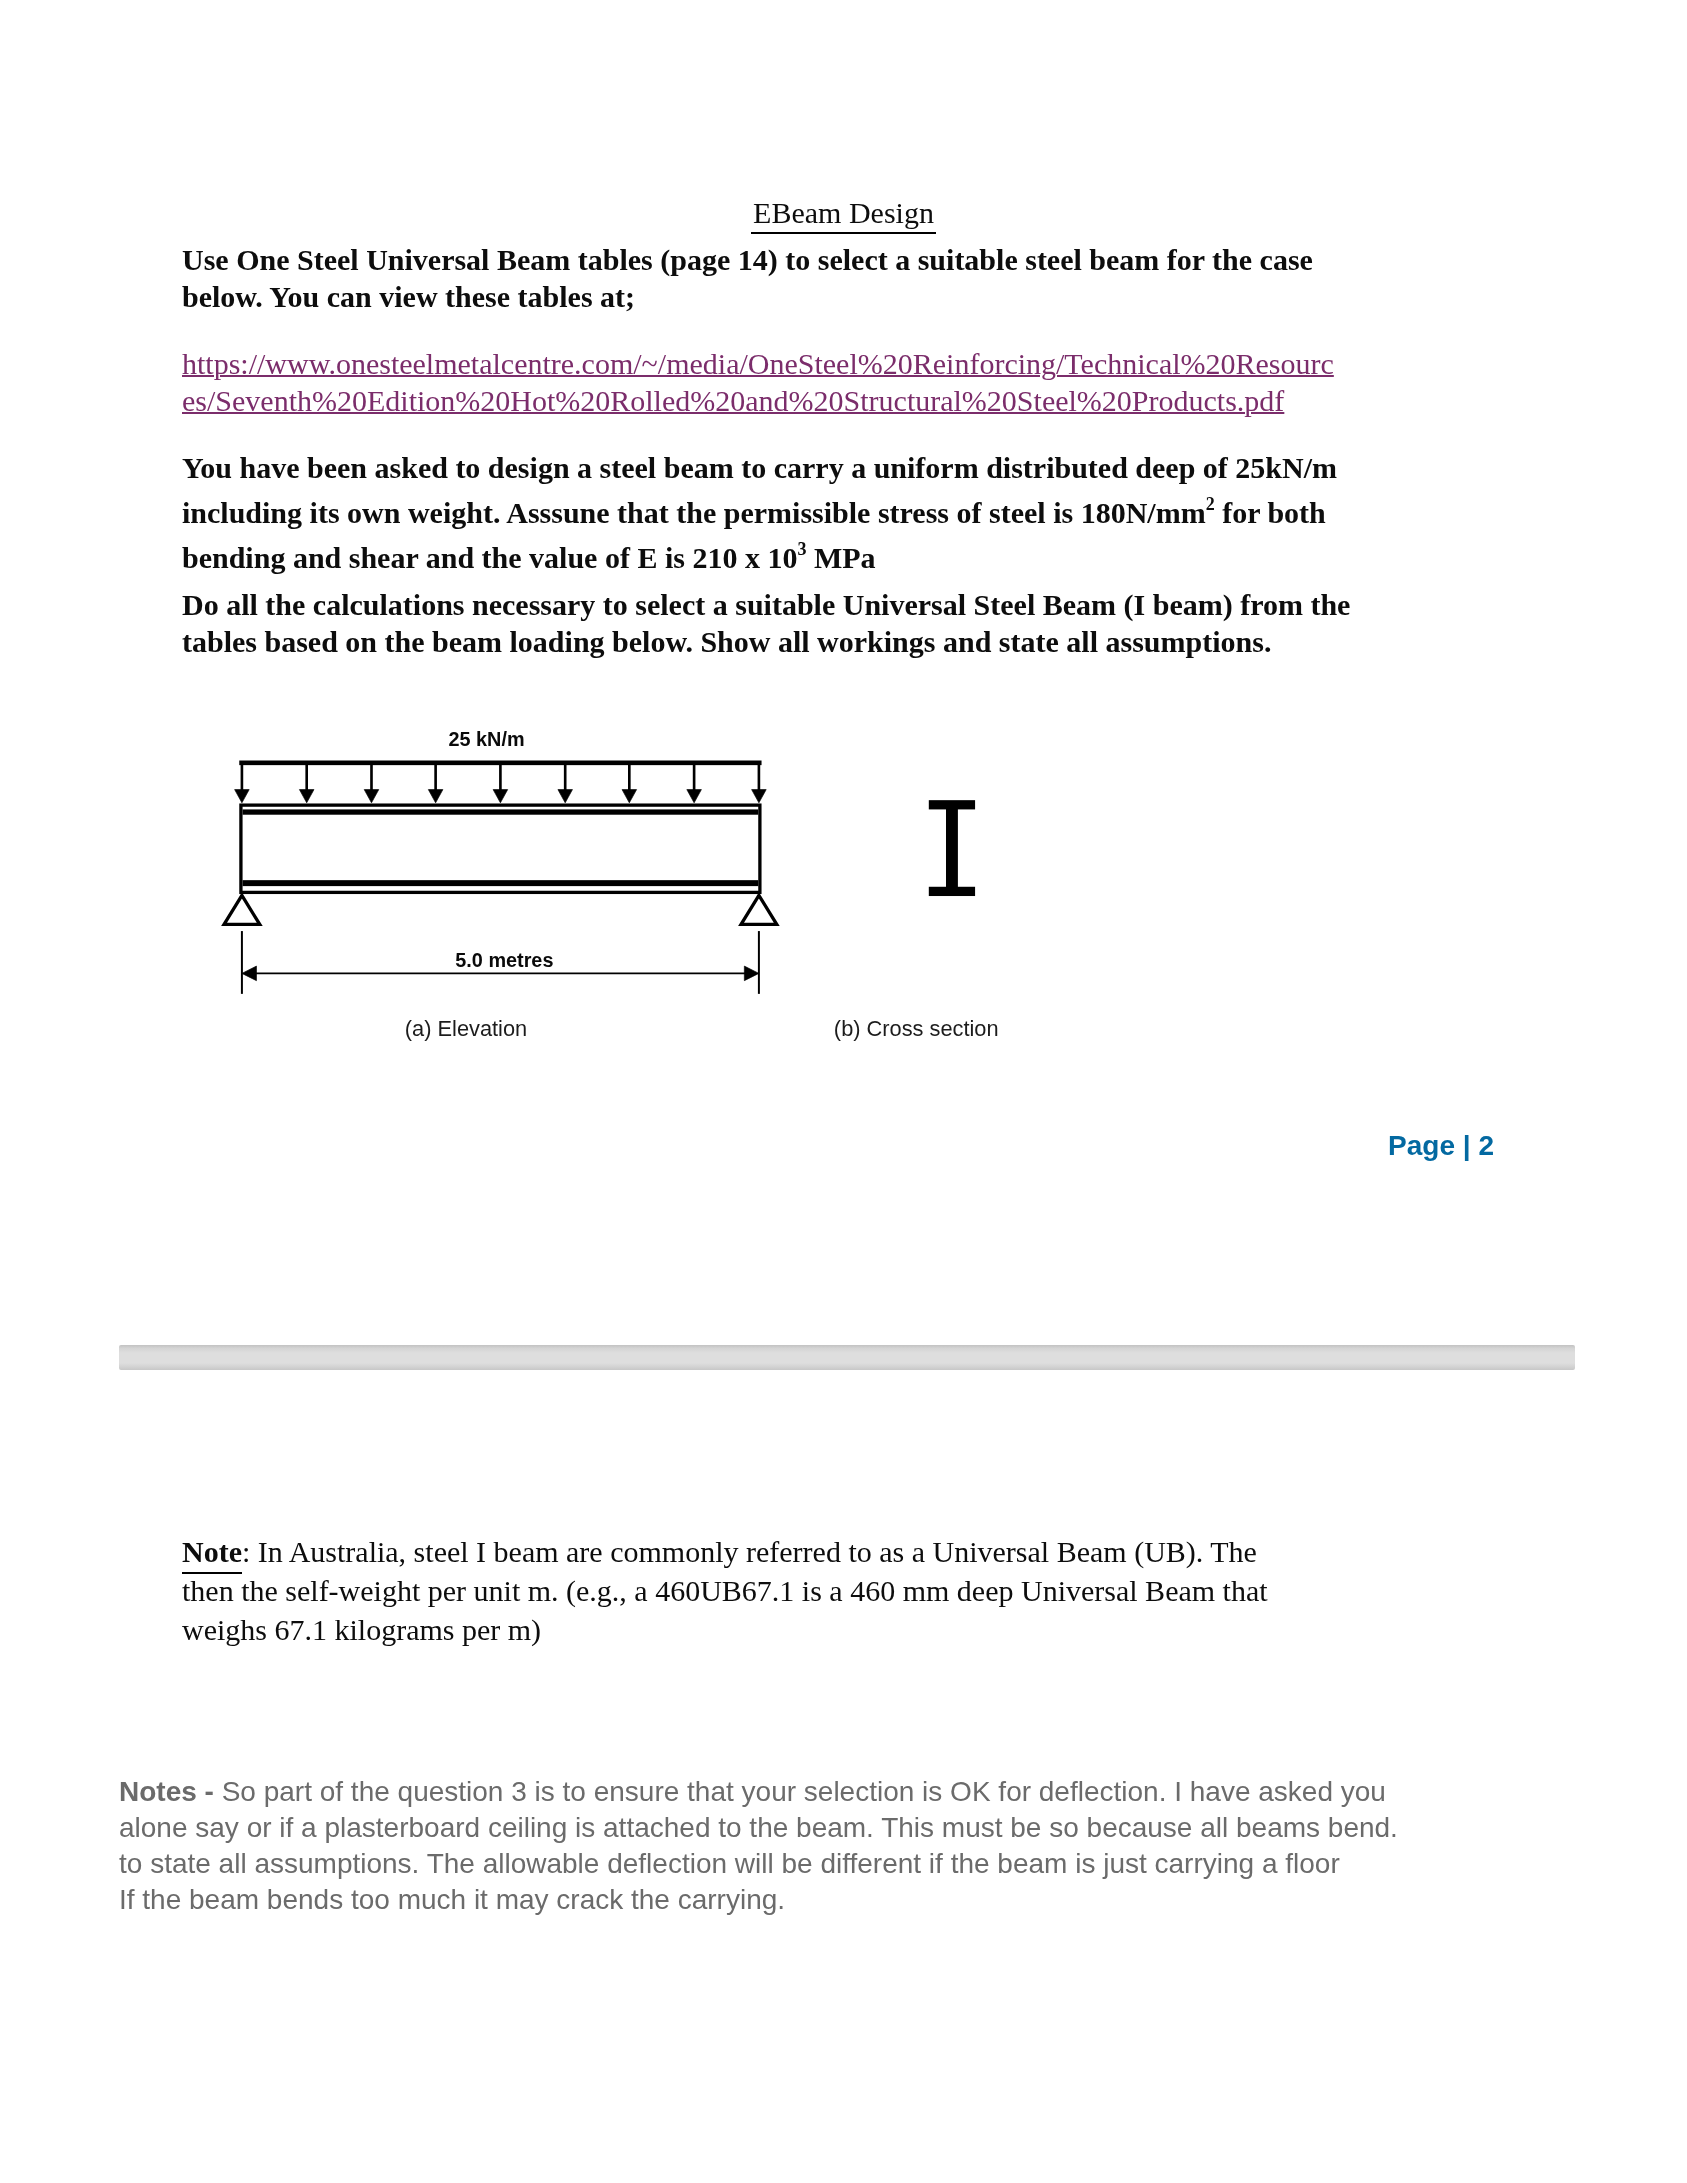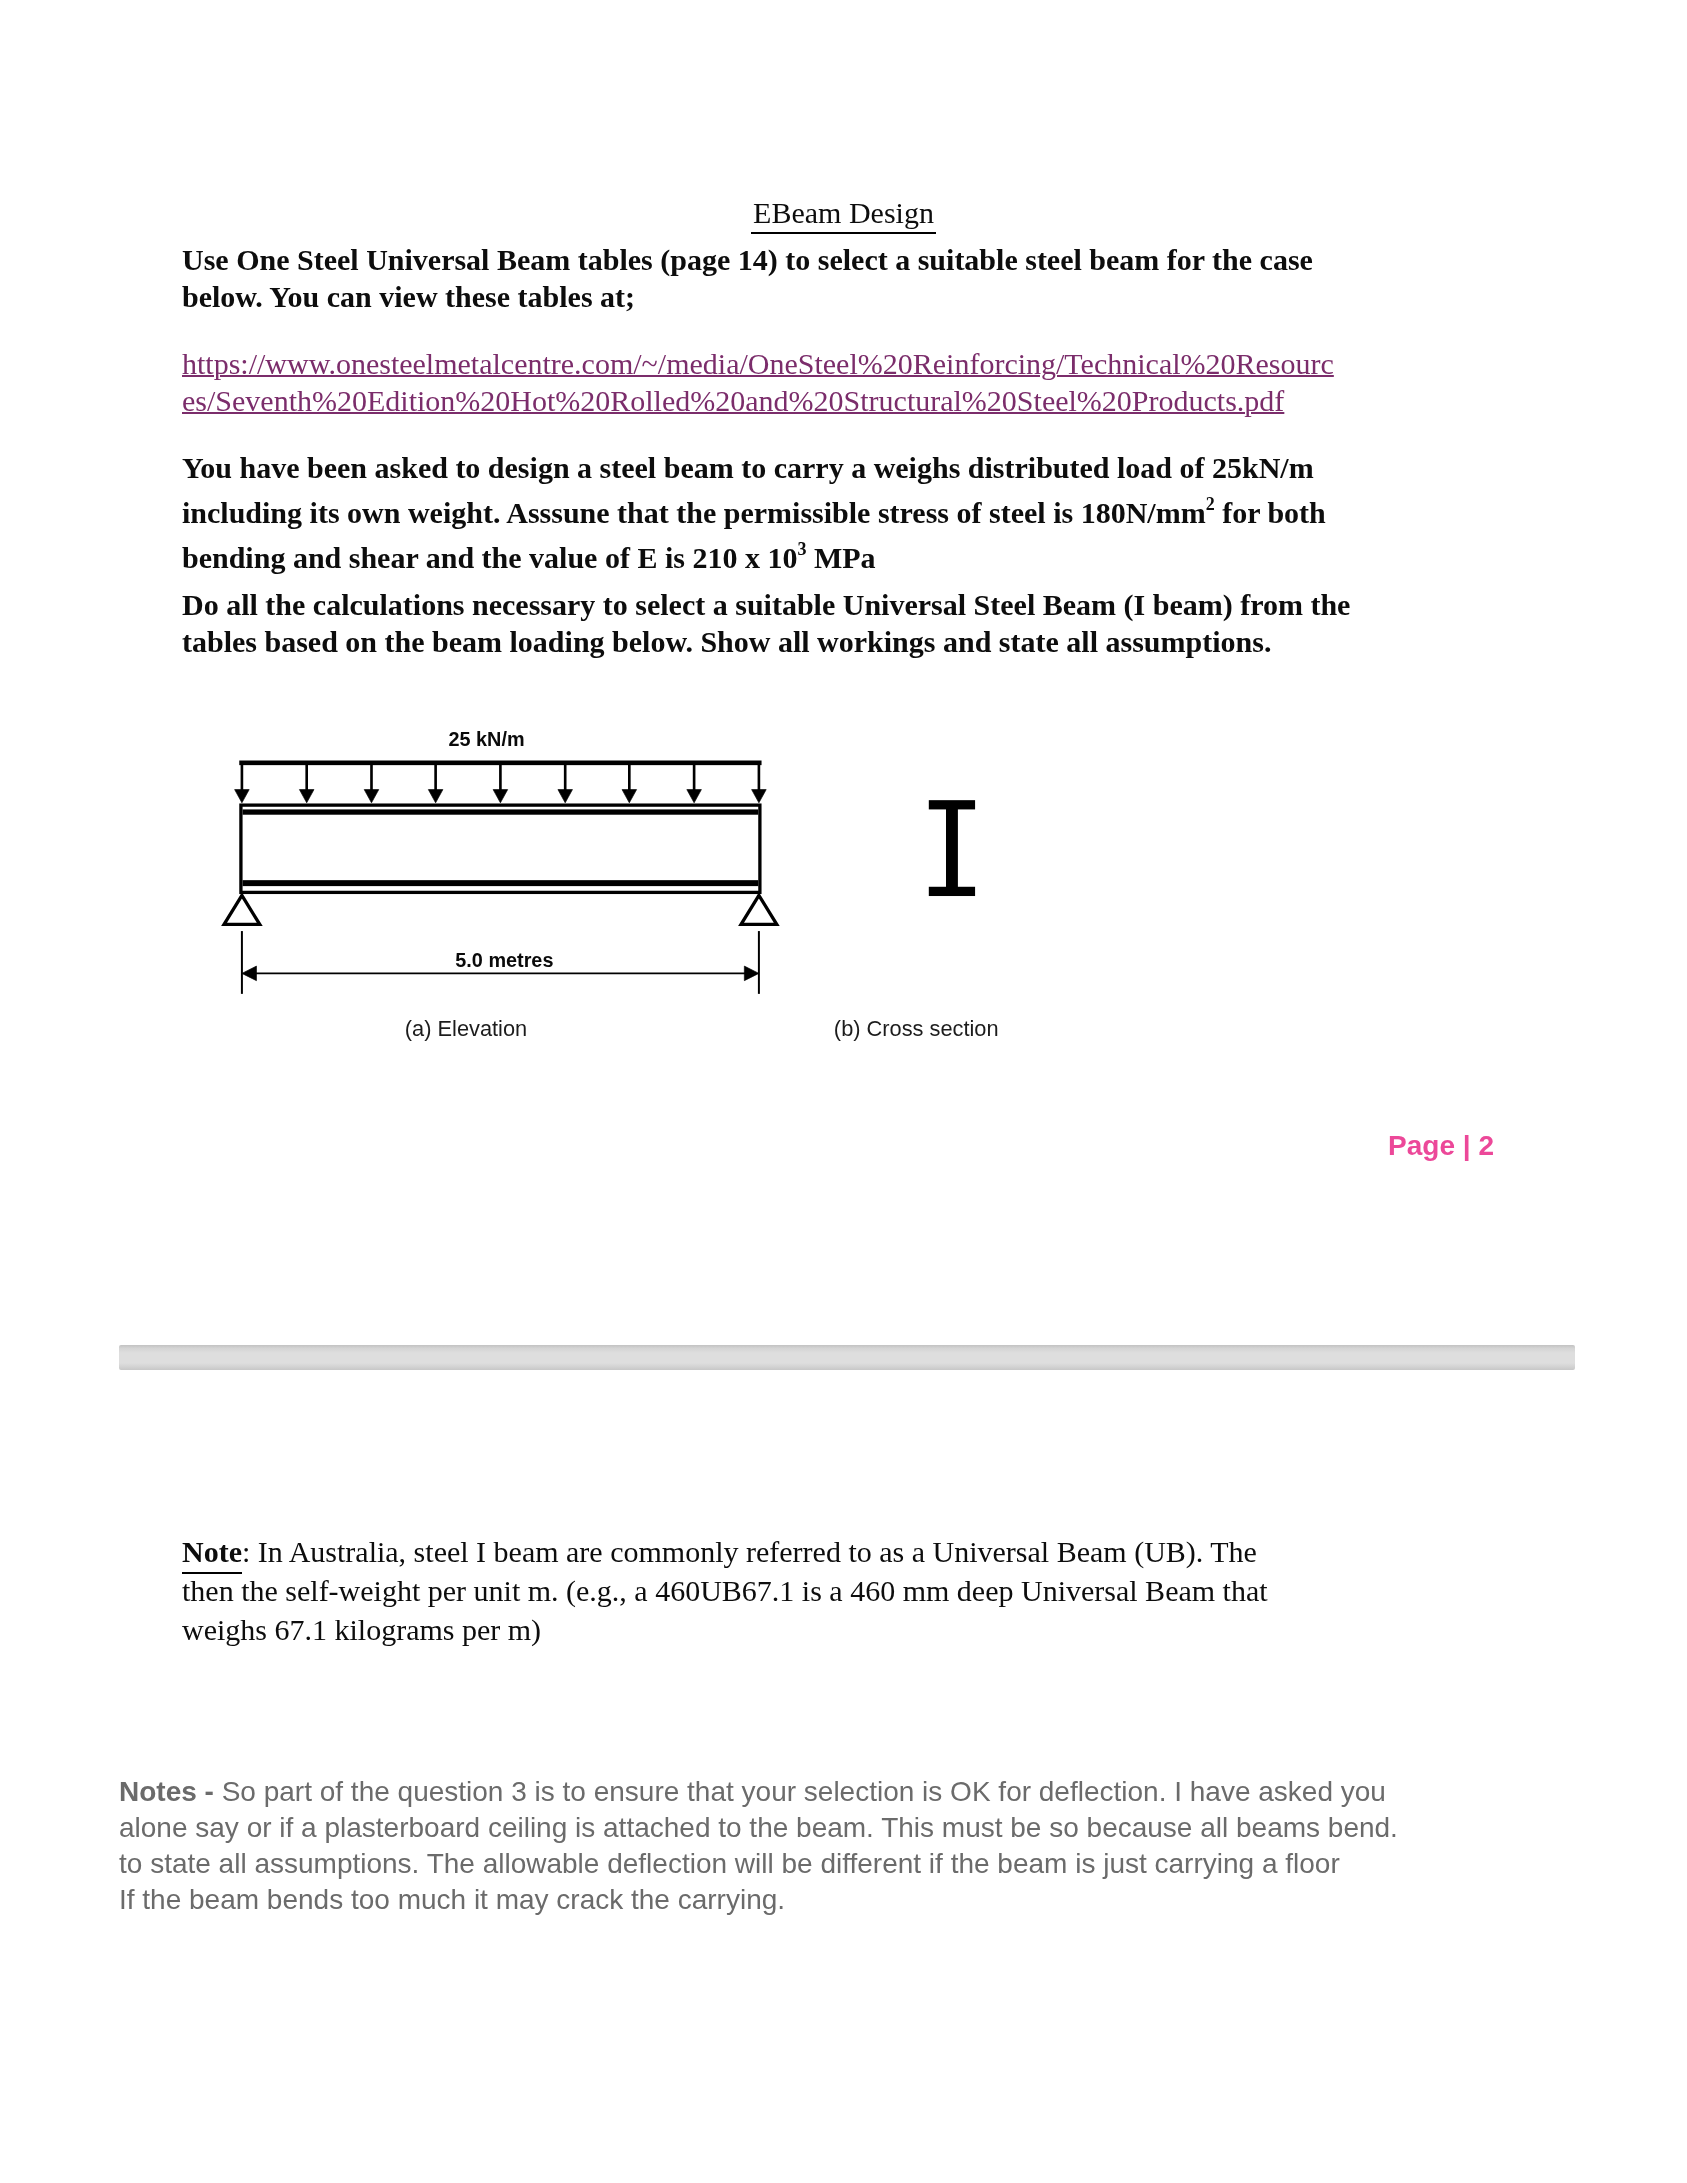--- a/index.html
+++ b/index.html
@@ -21,21 +21,21 @@
   }
   #para-brief { top:449px; left:182px; }
   #para-task  { top:586px; left:182px; }
   .sup { font-size:18px; vertical-align:12.6px; }
   #beam-figure-wrap { top:701px; left:198px; width:860px; height:357px; }
   svg text { fill:#0a0a0a; }
   .fig-label { font-family:"Liberation Sans", sans-serif; font-weight:bold; font-size:30px; }
   .fig-caption { font-family:"Liberation Sans", sans-serif; font-size:33px; fill:#1c1c1c; }
   #page-num {
     top:1130px; right:193px; font-family:"Liberation Sans", sans-serif;
-    font-weight:bold; font-size:28px; color:#ec4899; white-space:nowrap;
+    font-weight:bold; font-size:28px; color:#0369a1; white-space:nowrap;
   }
   #page-divider {
     top:1345px; left:119px; width:1456px; height:24.5px;
     background:linear-gradient(180deg,#c2c2c2 0px,#d4d4d4 3.3px,#dedede 8px,#dedede 18px,#d2d2d2 22px,#c9c9c9 24.5px);
     border-radius:2px;
   }
   #para-note { top:1532px; left:182px; font-size:30px; line-height:39px; }
   #para-note .note-label { font-weight:bold; border-bottom:2.6px solid #000; padding-bottom:4px; }
   #para-notes {
     top:1774px; left:119px; font-family:Liberation Sans, sans-serif;
@@ -56,21 +56,21 @@
 </div>
 
 <div id="link-block" class="abs">
   <a href="#">
     <span class="ln">https://www.onesteelmetalcentre.com/~/media/OneSteel%20Reinforcing/Technical%20Resourc</span>
     <span class="ln">es/Seventh%20Edition%20Hot%20Rolled%20and%20Structural%20Steel%20Products.pdf</span>
   </a>
 </div>
 
 <div id="para-brief" class="abs serif-block">
-  <span class="ln">You have been asked to design a steel beam to carry a weighs distributed load of 25kN/m</span>
+  <span class="ln">You have been asked to design a steel beam to carry a uniform distributed deep of 25kN/m</span>
   <span class="ln"><span>including its own weight. Asssune that the permissible stress of steel is 180N/mm</span><span class="sup">2</span><span> for both</span></span>
   <span class="ln"><span>bending and shear and the value of E is 210 x 10</span><span class="sup">3</span><span>  MPa</span></span>
 </div>
 
 <div id="para-task" class="abs serif-block">
   <span class="ln">Do all the calculations necessary to select a suitable Universal Steel Beam (I beam) from the</span>
   <span class="ln">tables based on the beam loading below. Show all workings and state all assumptions.</span>
 </div>
 
 <div id="beam-figure-wrap" class="abs">

